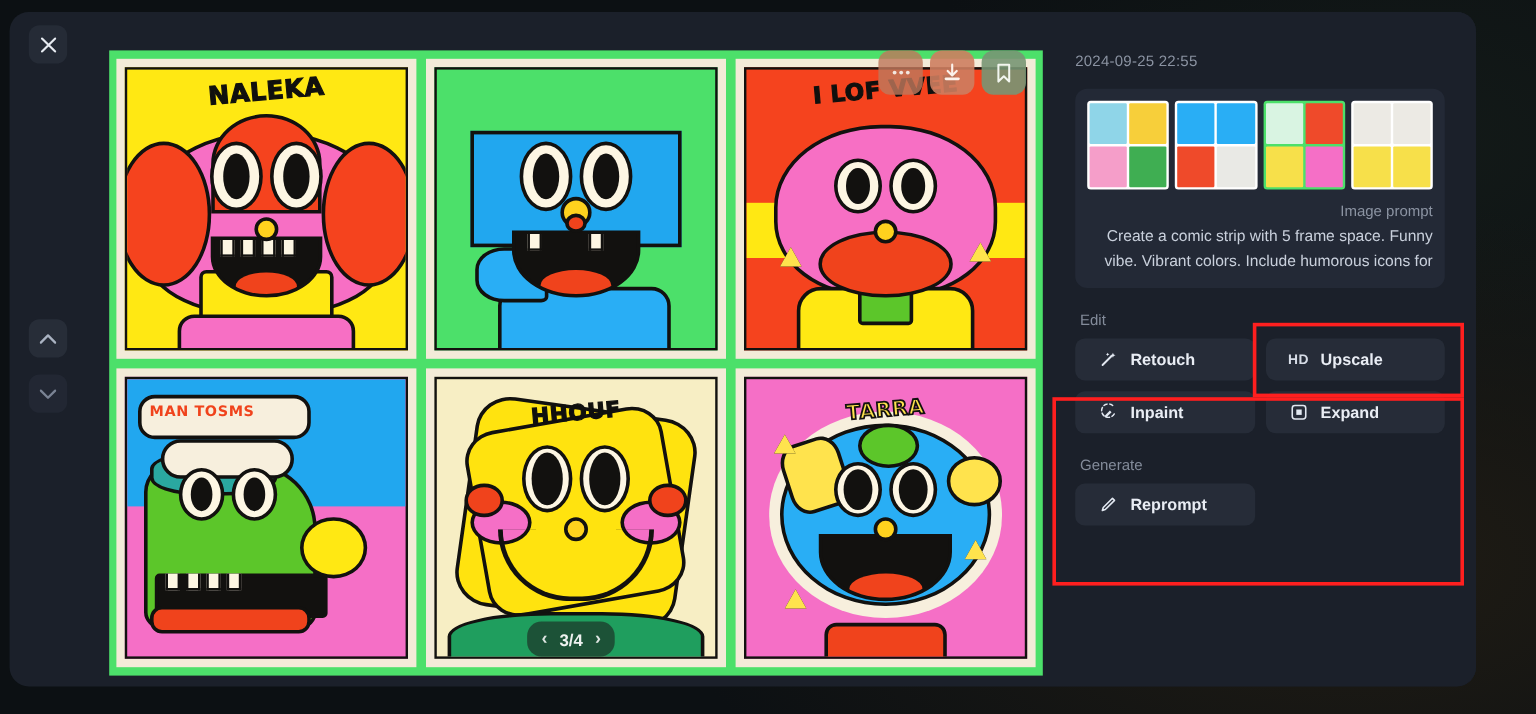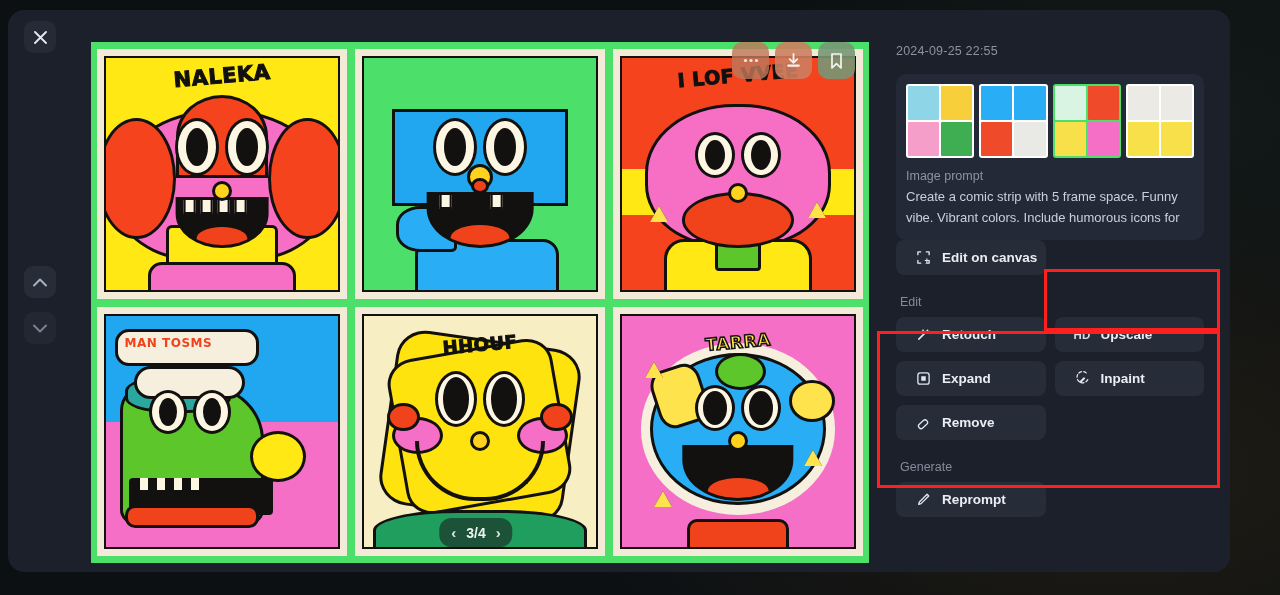--- a/index.html
+++ b/index.html
@@ -138,20 +138,21 @@
   .side {
     position: absolute; left: 862px; top: 0px;
     width: 360px; height: 562px;
     background: #1b202a;
     padding: 34px 26px 0 26px;
   }
   .ts { color: #8b93a2; font-size: 12.5px; letter-spacing: .2px; }
   .promptcard {
     margin-top: 16px; background: #232936; border-radius: 10px;
     padding: 10px 10px 12px 10px;
+    text-align: right;
   }
   .thumbs { display: flex; gap: 5px; }
   .thumb {
     width: 71px; height: 74px; border-radius: 3px; overflow: hidden;
     background: #fff; cursor: pointer;
     display: grid; grid-template-columns: 1fr 1fr; grid-template-rows: 1fr 1fr;
     gap: 2px; padding: 2px;
   }
   .thumb i { display: block; border-radius: 1px; }
   .prompt-label { color: #8b93a2; font-size: 12.5px; margin: 11px 0 3px; }
@@ -413,29 +414,20 @@
               <i style="background:#eceae4"></i>
               <i style="background:#f7e04a"></i>
               <i style="background:#f7e04a"></i>
           </div>
         </div>
         <div class="prompt-label">Image prompt</div>
         <div class="prompt-text">Create a comic strip with 5 frame space. Funny vibe. Vibrant colors. Include humorous icons for decor</div>
       </div>
 
       <div class="btn-grid">
-        <button class="act">
-          <span class="gi">
-            <svg width="15" height="15" viewBox="0 0 16 16">
-              <path d="M2 2 H5 M2 2 V5 M11 2 H14 M14 2 V5 M2 11 V14 M2 14 H5 M11 14 H14 M14 11 V14" stroke="#e2e8f1" stroke-width="1.4" fill="none" stroke-linecap="round"></path>
-              <path d="M11.6 9.4 V13 M9.8 11.2 H13.4" stroke="#e2e8f1" stroke-width="1.2" stroke-linecap="round"></path>
-            </svg>
-          </span>
-          <span>Edit on canvas</span>
-        </button>
       </div>
 
       <div class="grp-label">Edit</div>
       <div class="btn-grid">
         <button class="act">
           <span class="gi">
             <svg width="15" height="15" viewBox="0 0 16 16">
               <path d="M3 13 L11 5" stroke="#e2e8f1" stroke-width="1.7" stroke-linecap="round"></path>
               <path d="M12.2 2 L12.9 3.6 L14.5 4.3 L12.9 5 L12.2 6.6 L11.5 5 L9.9 4.3 L11.5 3.6 Z" fill="#e2e8f1"></path>
               <path d="M7.5 2 L8 3 L9 3.5 L8 4 L7.5 5 L7 4 L6 3.5 L7 3 Z" fill="#e2e8f1"></path>
@@ -443,42 +435,34 @@
           </span>
           <span>Retouch</span>
         </button>
         <button class="act">
           <span class="gi hd">HD</span>
           <span>Upscale</span>
         </button>
         <button class="act">
           <span class="gi">
             <svg width="15" height="15" viewBox="0 0 16 16">
-              <rect x="2" y="2" width="12" height="12" rx="2.4" stroke="#e2e8f1" stroke-width="1.4" fill="none"></rect>
-              <rect x="5.6" y="5.6" width="4.8" height="4.8" fill="#e2e8f1"></rect>
-            </svg>
-          </span>
-          <span>Expand</span>
-        </button>
-        <button class="act">
-          <span class="gi">
-            <svg width="15" height="15" viewBox="0 0 16 16">
               <path d="M12 2 A6 6 0 1 0 14 8" stroke="#e2e8f1" stroke-width="1.3" fill="none" stroke-linecap="round" stroke-dasharray="3 2.2"></path>
               <path d="M4.5 11.5 L9.5 6.5 L11 8 L6 13 Z" fill="#e2e8f1"></path>
             </svg>
           </span>
           <span>Inpaint</span>
         </button>
         <button class="act">
           <span class="gi">
             <svg width="15" height="15" viewBox="0 0 16 16">
-              <rect x="2" y="7.2" width="11" height="5.4" rx="2.6" transform="rotate(-42 7.5 9.9)" stroke="#e2e8f1" stroke-width="1.4" fill="none"></rect>
+              <rect x="2" y="2" width="12" height="12" rx="2.4" stroke="#e2e8f1" stroke-width="1.4" fill="none"></rect>
+              <rect x="5.6" y="5.6" width="4.8" height="4.8" fill="#e2e8f1"></rect>
             </svg>
           </span>
-          <span>Remove</span>
+          <span>Expand</span>
         </button>
       </div>
 
       <div class="grp-label">Generate</div>
       <div class="btn-grid">
         <button class="act">
           <span class="gi">
             <svg width="15" height="15" viewBox="0 0 16 16">
               <path d="M11.8 2.4 L13.6 4.2 L5.4 12.4 L2.8 13.2 L3.6 10.6 Z" stroke="#e2e8f1" stroke-width="1.4" fill="none" stroke-linejoin="round"></path>
             </svg>

